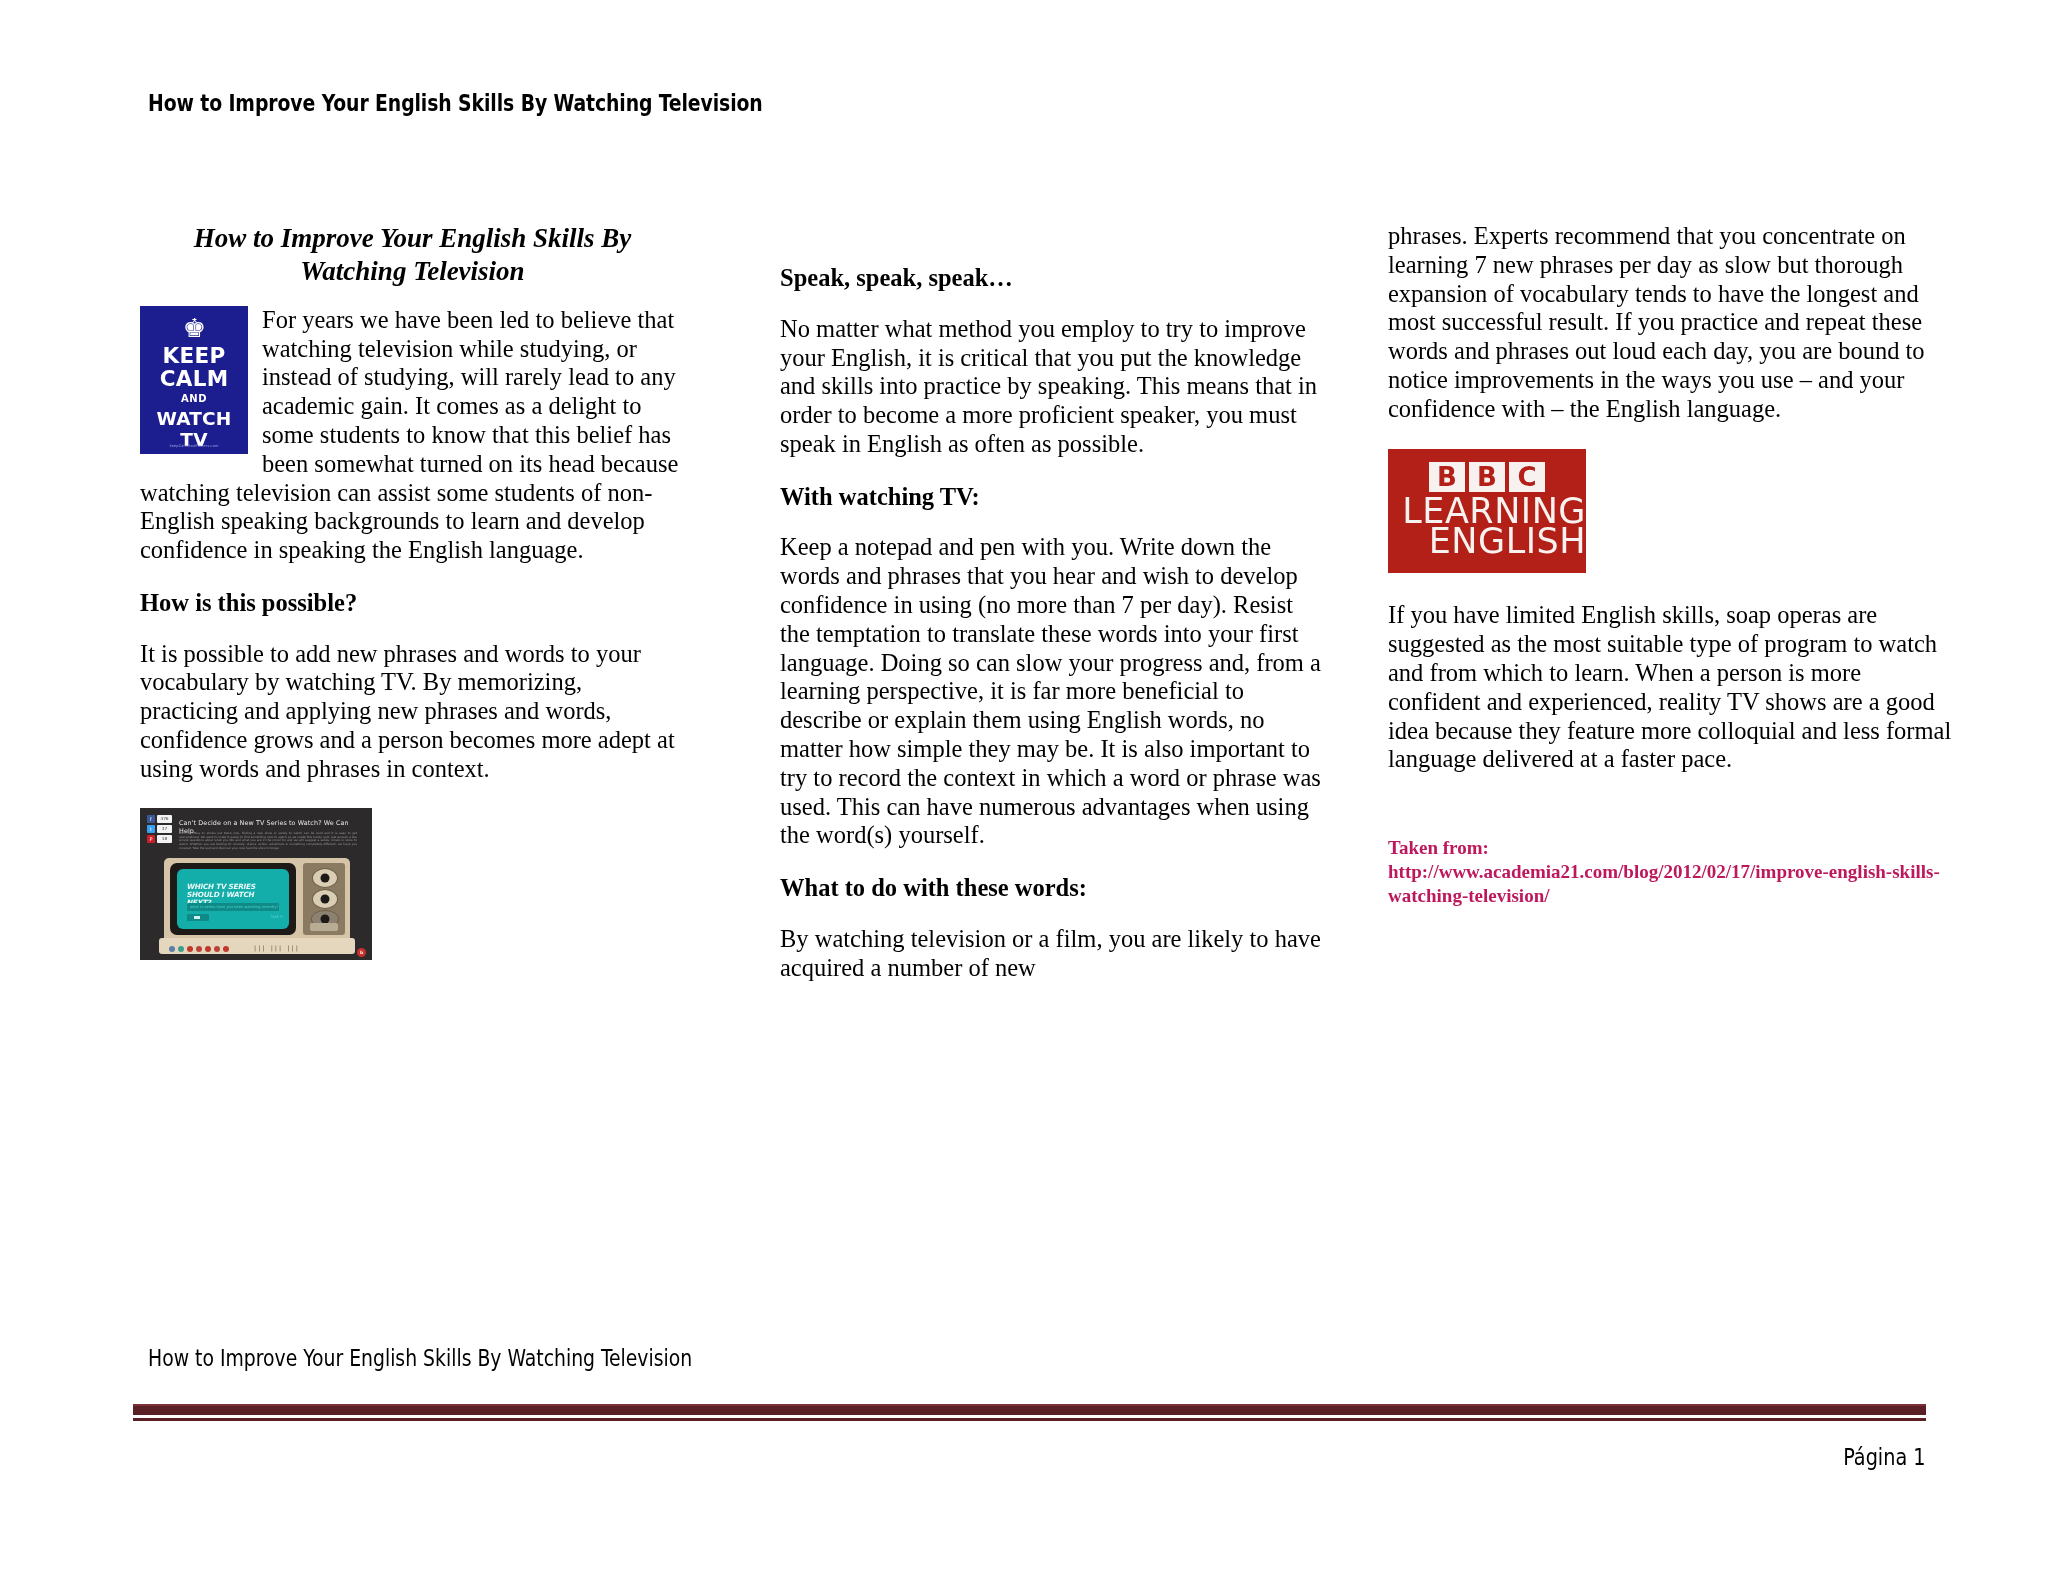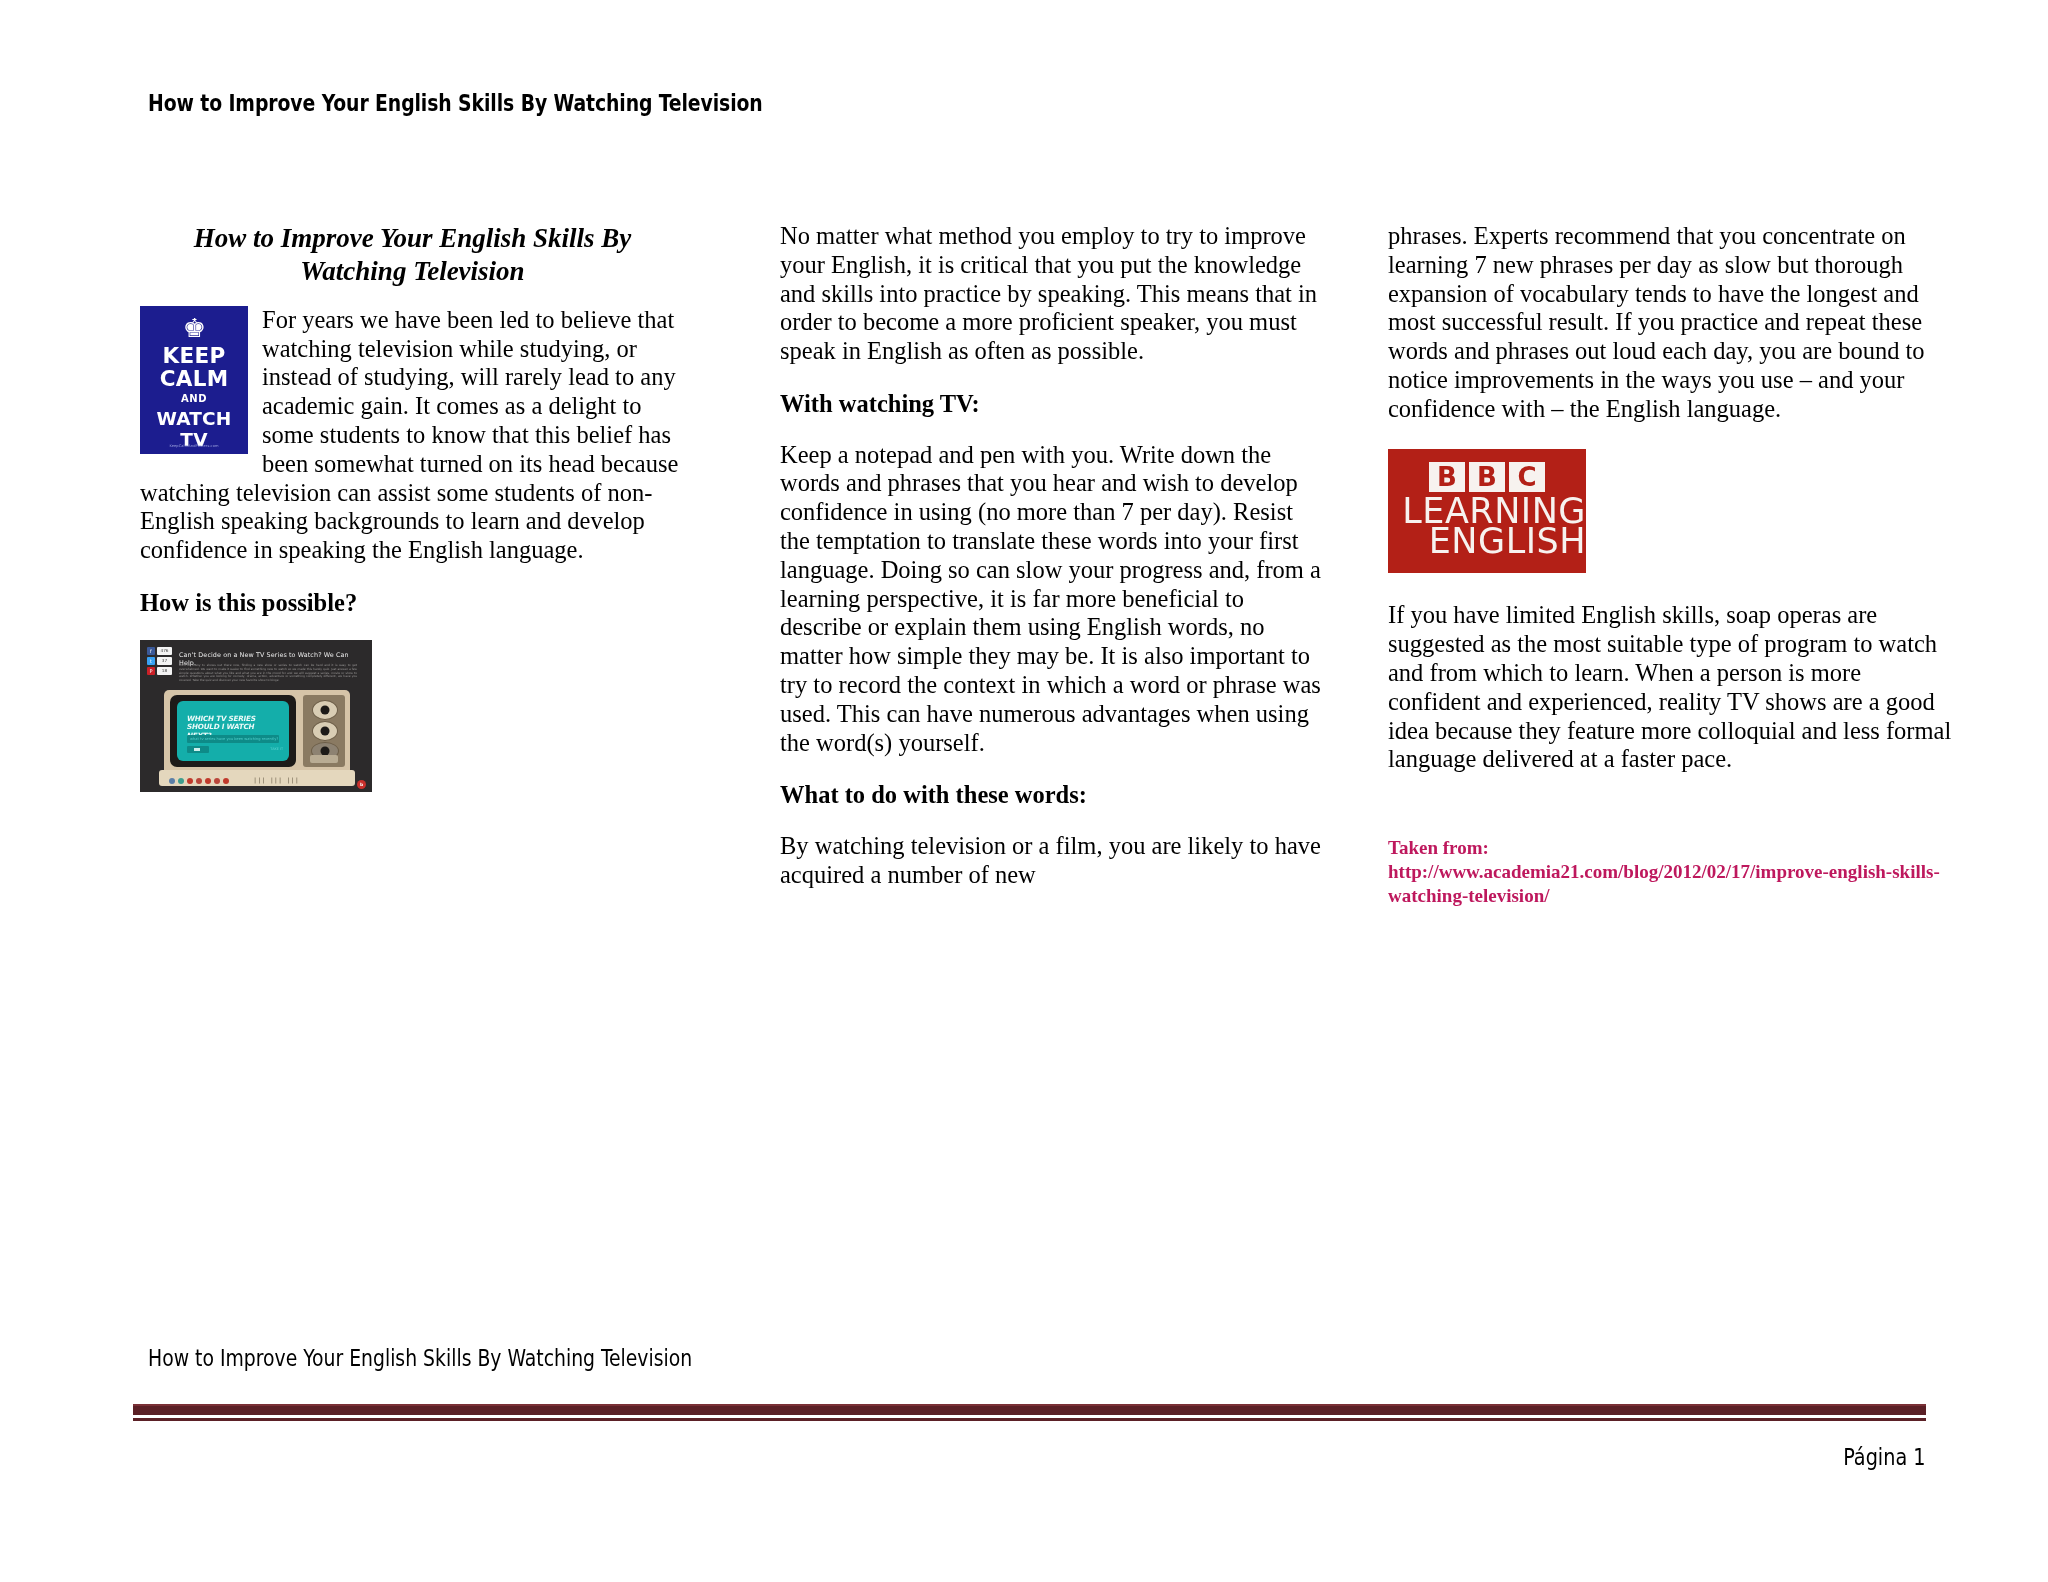--- a/index.html
+++ b/index.html
@@ -459,20 +459,21 @@
             <span class="kc-mid">TV SERIES</span>
           </div>
           <div class="kc-credit">KeepCalmAndPosters.com</div>
         </div>
       </div>
 
       <p class="body-p">For years we have been led to believe that watching television while studying, or instead of studying, will rarely lead to any academic gain. It comes as a delight to some students to know that this belief has been somewhat turned on its head because watching television can assist some students of non-English speaking backgrounds to learn and develop confidence in speaking the English language.</p>
 
       <h2 class="sub-head">How is this possible?</h2>
 
+      <p class="body-p">It is possible to add new phrases and words to your vocabulary by watching TV. By memorizing, practicing and applying new phrases and words, confidence grows and a person becomes more adept at using words and phrases in context.</p>
 
       <div class="tv-card">
 
         <div class="tv-social">
           <div class="tv-social-row">
             <div class="tv-social-ic ic-fb">f</div>
             <div class="tv-social-ct">476</div>
           </div>
           <div class="tv-social-row">
             <div class="tv-social-ic ic-tw">t</div>
@@ -524,20 +525,21 @@
 
         <div class="tv-credit">
           <span class="tv-credit-badge">b</span>
         </div>
       </div>
 
     </div>
 
     <div class="col col-2">
 
+      <h2 class="sub-head" style="margin-top:42px;">Speak, speak, speak…</h2>
 
       <p class="body-p">No matter what method you employ to try to improve your English, it is critical that you put the knowledge and skills into practice by speaking. This means that in order to become a more proficient speaker, you must speak in English as often as possible.</p>
 
       <h2 class="sub-head">With watching TV:</h2>
 
       <p class="body-p">Keep a notepad and pen with you. Write down the words and phrases that you hear and wish to develop confidence in using (no more than 7 per day). Resist the temptation to translate these words into your first language. Doing so can slow your progress and, from a learning perspective, it is far more beneficial to describe or explain them using English words, no matter how simple they may be. It is also important to try to record the context in which a word or phrase was used. This can have numerous advantages when using the word(s) yourself.</p>
 
       <h2 class="sub-head">What to do with these words:</h2>
 
       <p class="body-p tight">By watching television or a film, you are likely to have acquired a number of new</p>

